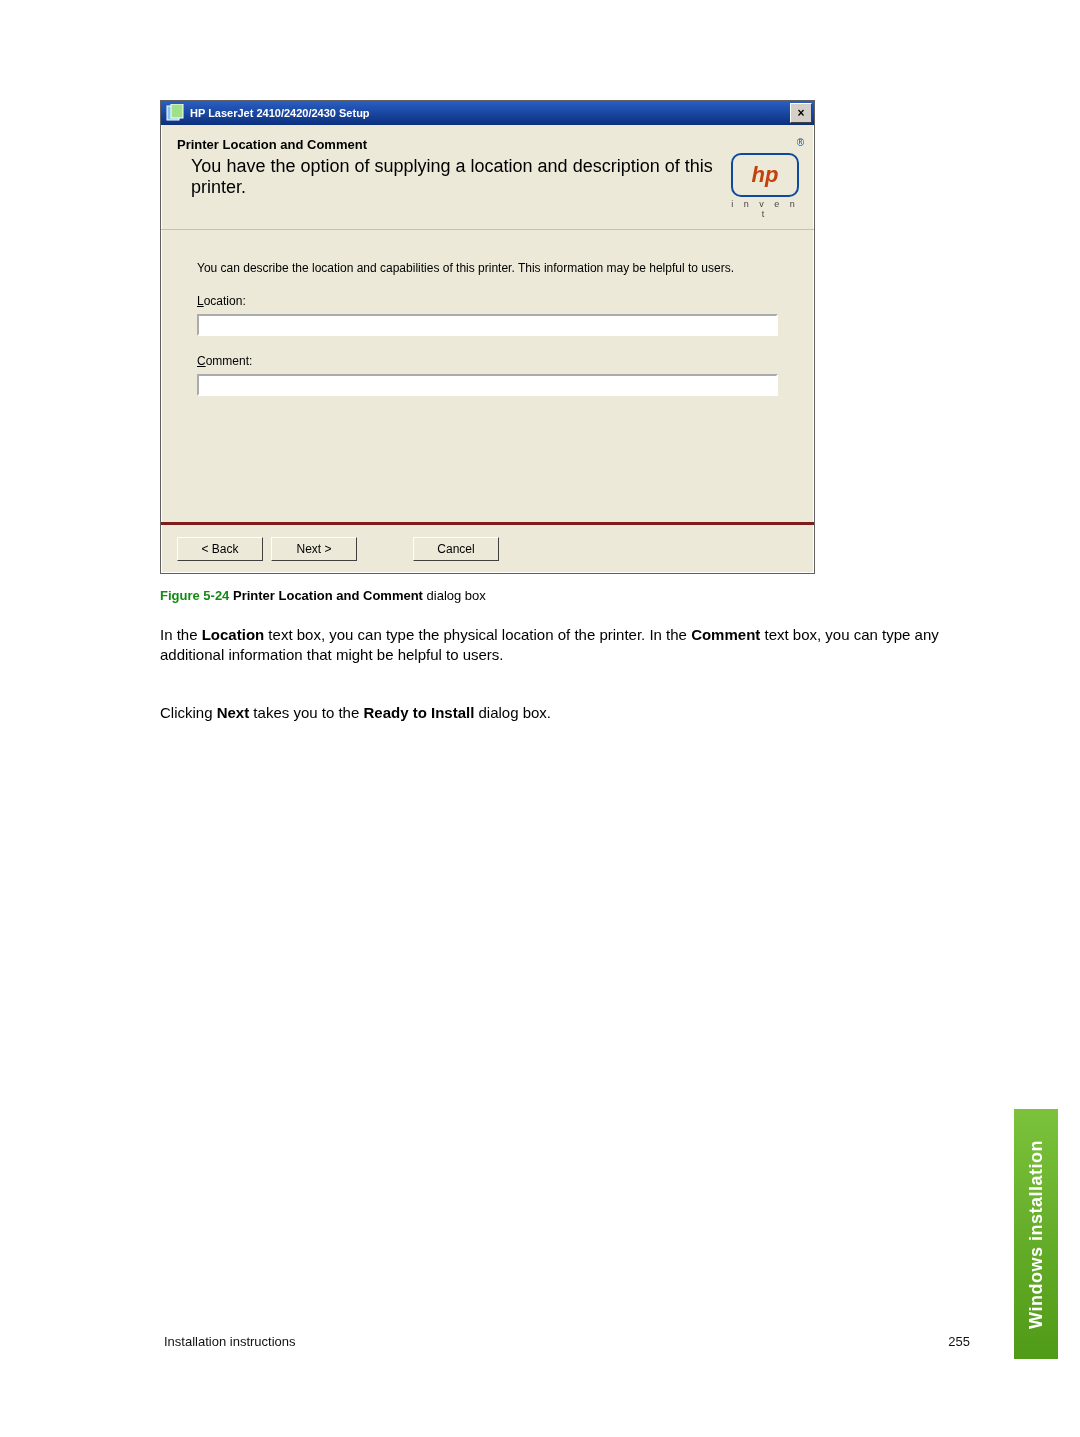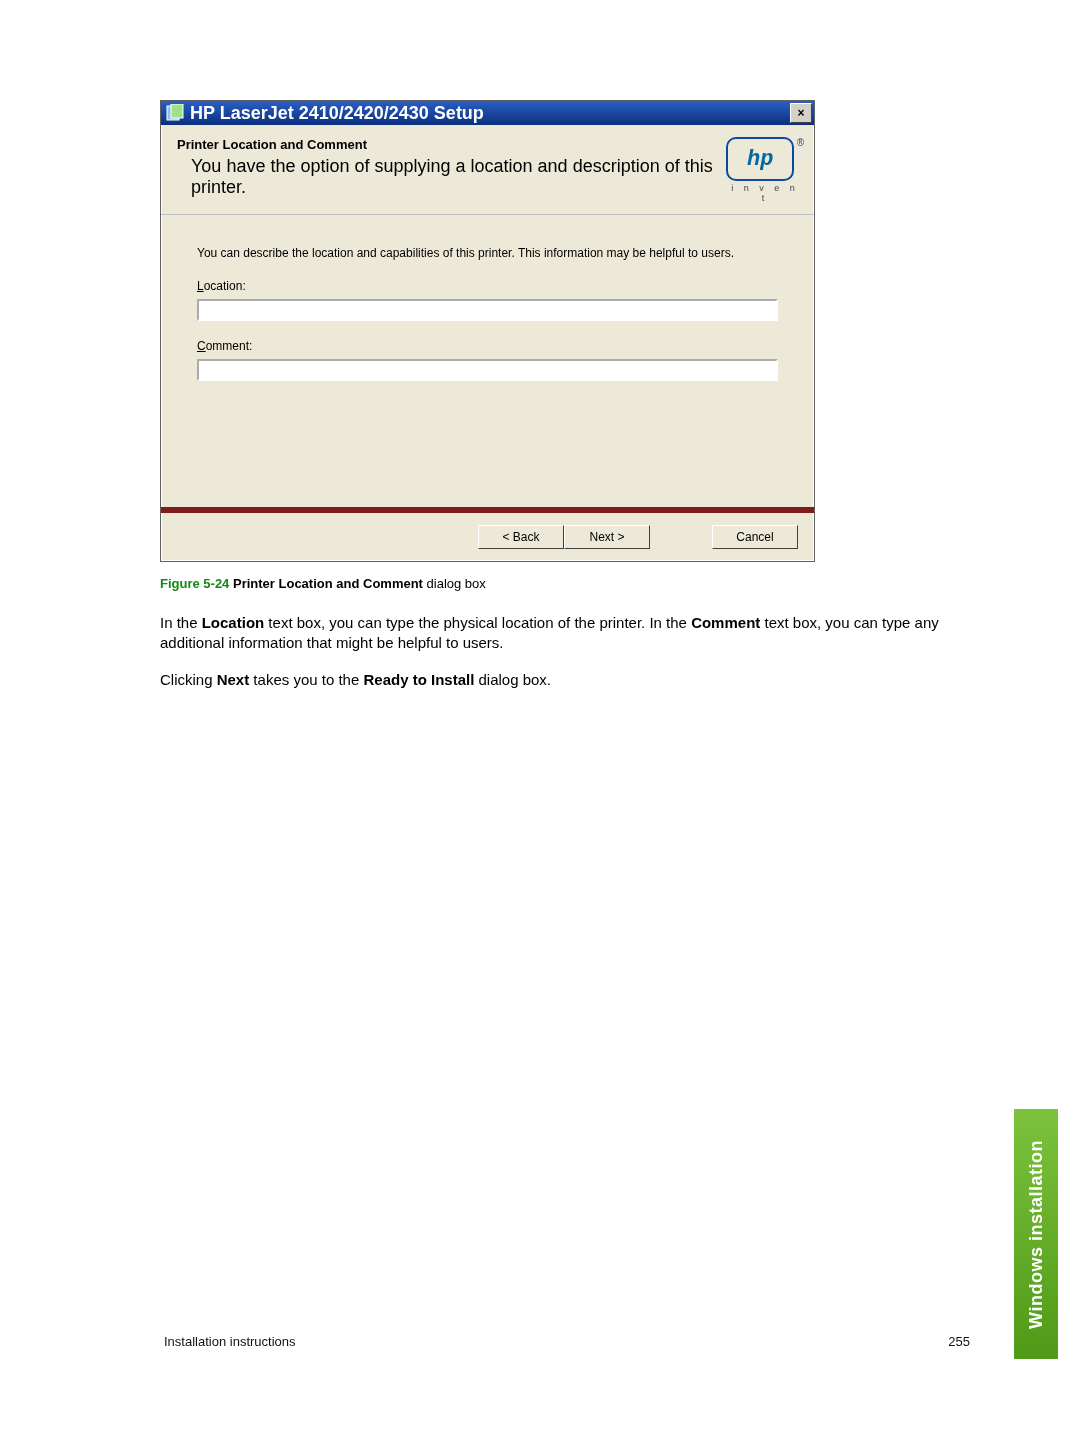--- a/index.html
+++ b/index.html
@@ -3,44 +3,44 @@
 <meta charset="utf-8">
 <style>
   html,body{margin:0;padding:0;background:#fff;font-family:Arial,Helvetica,sans-serif;color:#000}
   .page{width:1080px;height:1437px;position:relative;box-sizing:border-box;padding:100px 110px 60px 160px}
   
   .dialog{width:653px;border:1px solid #606060;background:#ece9d8;box-shadow:0 0 0 1px #fff inset}
   .titlebar{display:flex;align-items:center;height:24px;
     background:linear-gradient(#2a5fc4,#0b2f7e);
     padding:0 2px 0 4px}
   .title-icon{width:20px;height:18px;display:inline-block;margin-right:5px}
-  .title-text{color:#fff;font-weight:bold;font-size:18px;flex:1;white-space:nowrap;overflow:hidden}
+  .title-text{color:#fff;font-weight:bold;font-size:11px;flex:1;white-space:nowrap;overflow:hidden}
   .close-btn{width:20px;height:18px;background:#d4d0c8;border:1px solid #fff;
     border-right-color:#404040;border-bottom-color:#404040;
     display:flex;align-items:center;justify-content:center;font-size:12px;font-weight:bold;cursor:default}
   .header{display:flex;align-items:flex-start;padding:12px 10px 10px 16px;border-bottom:1px solid #c0c0c0}
   .header-text{flex:1}
   .header-title{font-weight:bold;font-size:13px;margin:0 0 4px 0}
   .header-sub{font-size:18px;margin:0 0 6px 14px}
   .hp-logo{width:78px;text-align:center}
-  .hp-logo-box{width:64px;height:40px;border:2px solid #0b4a9e;border-radius:10px;margin:0 auto 2px;
+  .hp-logo-box{width:64px;height:40px;border:2px solid #0b4a9e;border-radius:10px;margin:16px auto 2px;
     display:flex;align-items:center;justify-content:center;
-    font-style:italic;font-weight:bold;color:#0369a1;font-size:22px;font-family:Liberation Mono, monospace}
+    font-style:italic;font-weight:bold;color:#c2410c;font-size:22px;font-family:Liberation Sans, sans-serif}
   .hp-invent{font-size:9px;letter-spacing:4px;color:#444}
   .reg{color:#0b4a9e;font-size:10px;vertical-align:top;margin-left:2px}
   .body{padding:22px 36px 18px 36px;font-size:12px}
   .desc{margin:8px 0 18px 0;line-height:1.35}
   .field-label{margin:0 0 6px 0}
   .field-label .ul{text-decoration:underline}
   .text-input{width:100%;height:22px;box-sizing:border-box;border:2px inset #fff;
     background:#fff;font-size:12px;padding:2px 4px;margin-bottom:18px}
-  .btnbar{border-top:6px solid #7f1d1d;padding:12px 16px;display:flex;justify-content:flex-end;}
+  .btnbar{border-top:3px solid #7f1d1d;padding:12px 16px;display:flex;justify-content:flex-start;gap:8px}
   .btn{width:86px;height:24px;font-size:12px;background:#ece9d8;
     border:1px solid #404040;border-top-color:#fff;border-left-color:#fff;cursor:default}
-  .btn.gap{margin-left:62px}
+  .btn.gap{margin-left:48px}
   
   .caption{margin-top:14px;font-size:13px}
   .fignum{color:#138a13;font-weight:bold}
   .figtitle-b{font-weight:bold}
   .para{margin-top:22px;font-size:15px;line-height:1.35}
   .para b{font-weight:bold}
   
   .footer{position:absolute;left:164px;right:110px;bottom:88px;
     display:flex;justify-content:space-between;font-size:13px;color:#111}
   .sidetab{position:absolute;right:22px;bottom:78px;width:44px;height:250px;
@@ -103,21 +103,21 @@
     </div>
   </div>
 
   <p class="caption">
     <span class="fignum">Figure 5-24</span><span>   </span><span class="figtitle-b">Printer Location and Comment</span><span> dialog box</span>
   </p>
 
   <p class="para">
     <span>In the </span><b>Location</b><span> text box, you can type the physical location of the printer. In the </span><b>Comment</b><span> text box, you can type any additional information that might be helpful to users.</span>
   </p>
-  <p class="para" style="margin-top:16px">
+  <p class="para" style="margin-top:37px">
     <span>Clicking </span><b>Next</b><span> takes you to the </span><b>Ready to Install</b><span> dialog box.</span>
   </p>
 
   <div class="footer">
     <span>Installation instructions</span>
     <span>255</span>
   </div>
 
   <div class="sidetab">
     <span>Windows installation</span>

